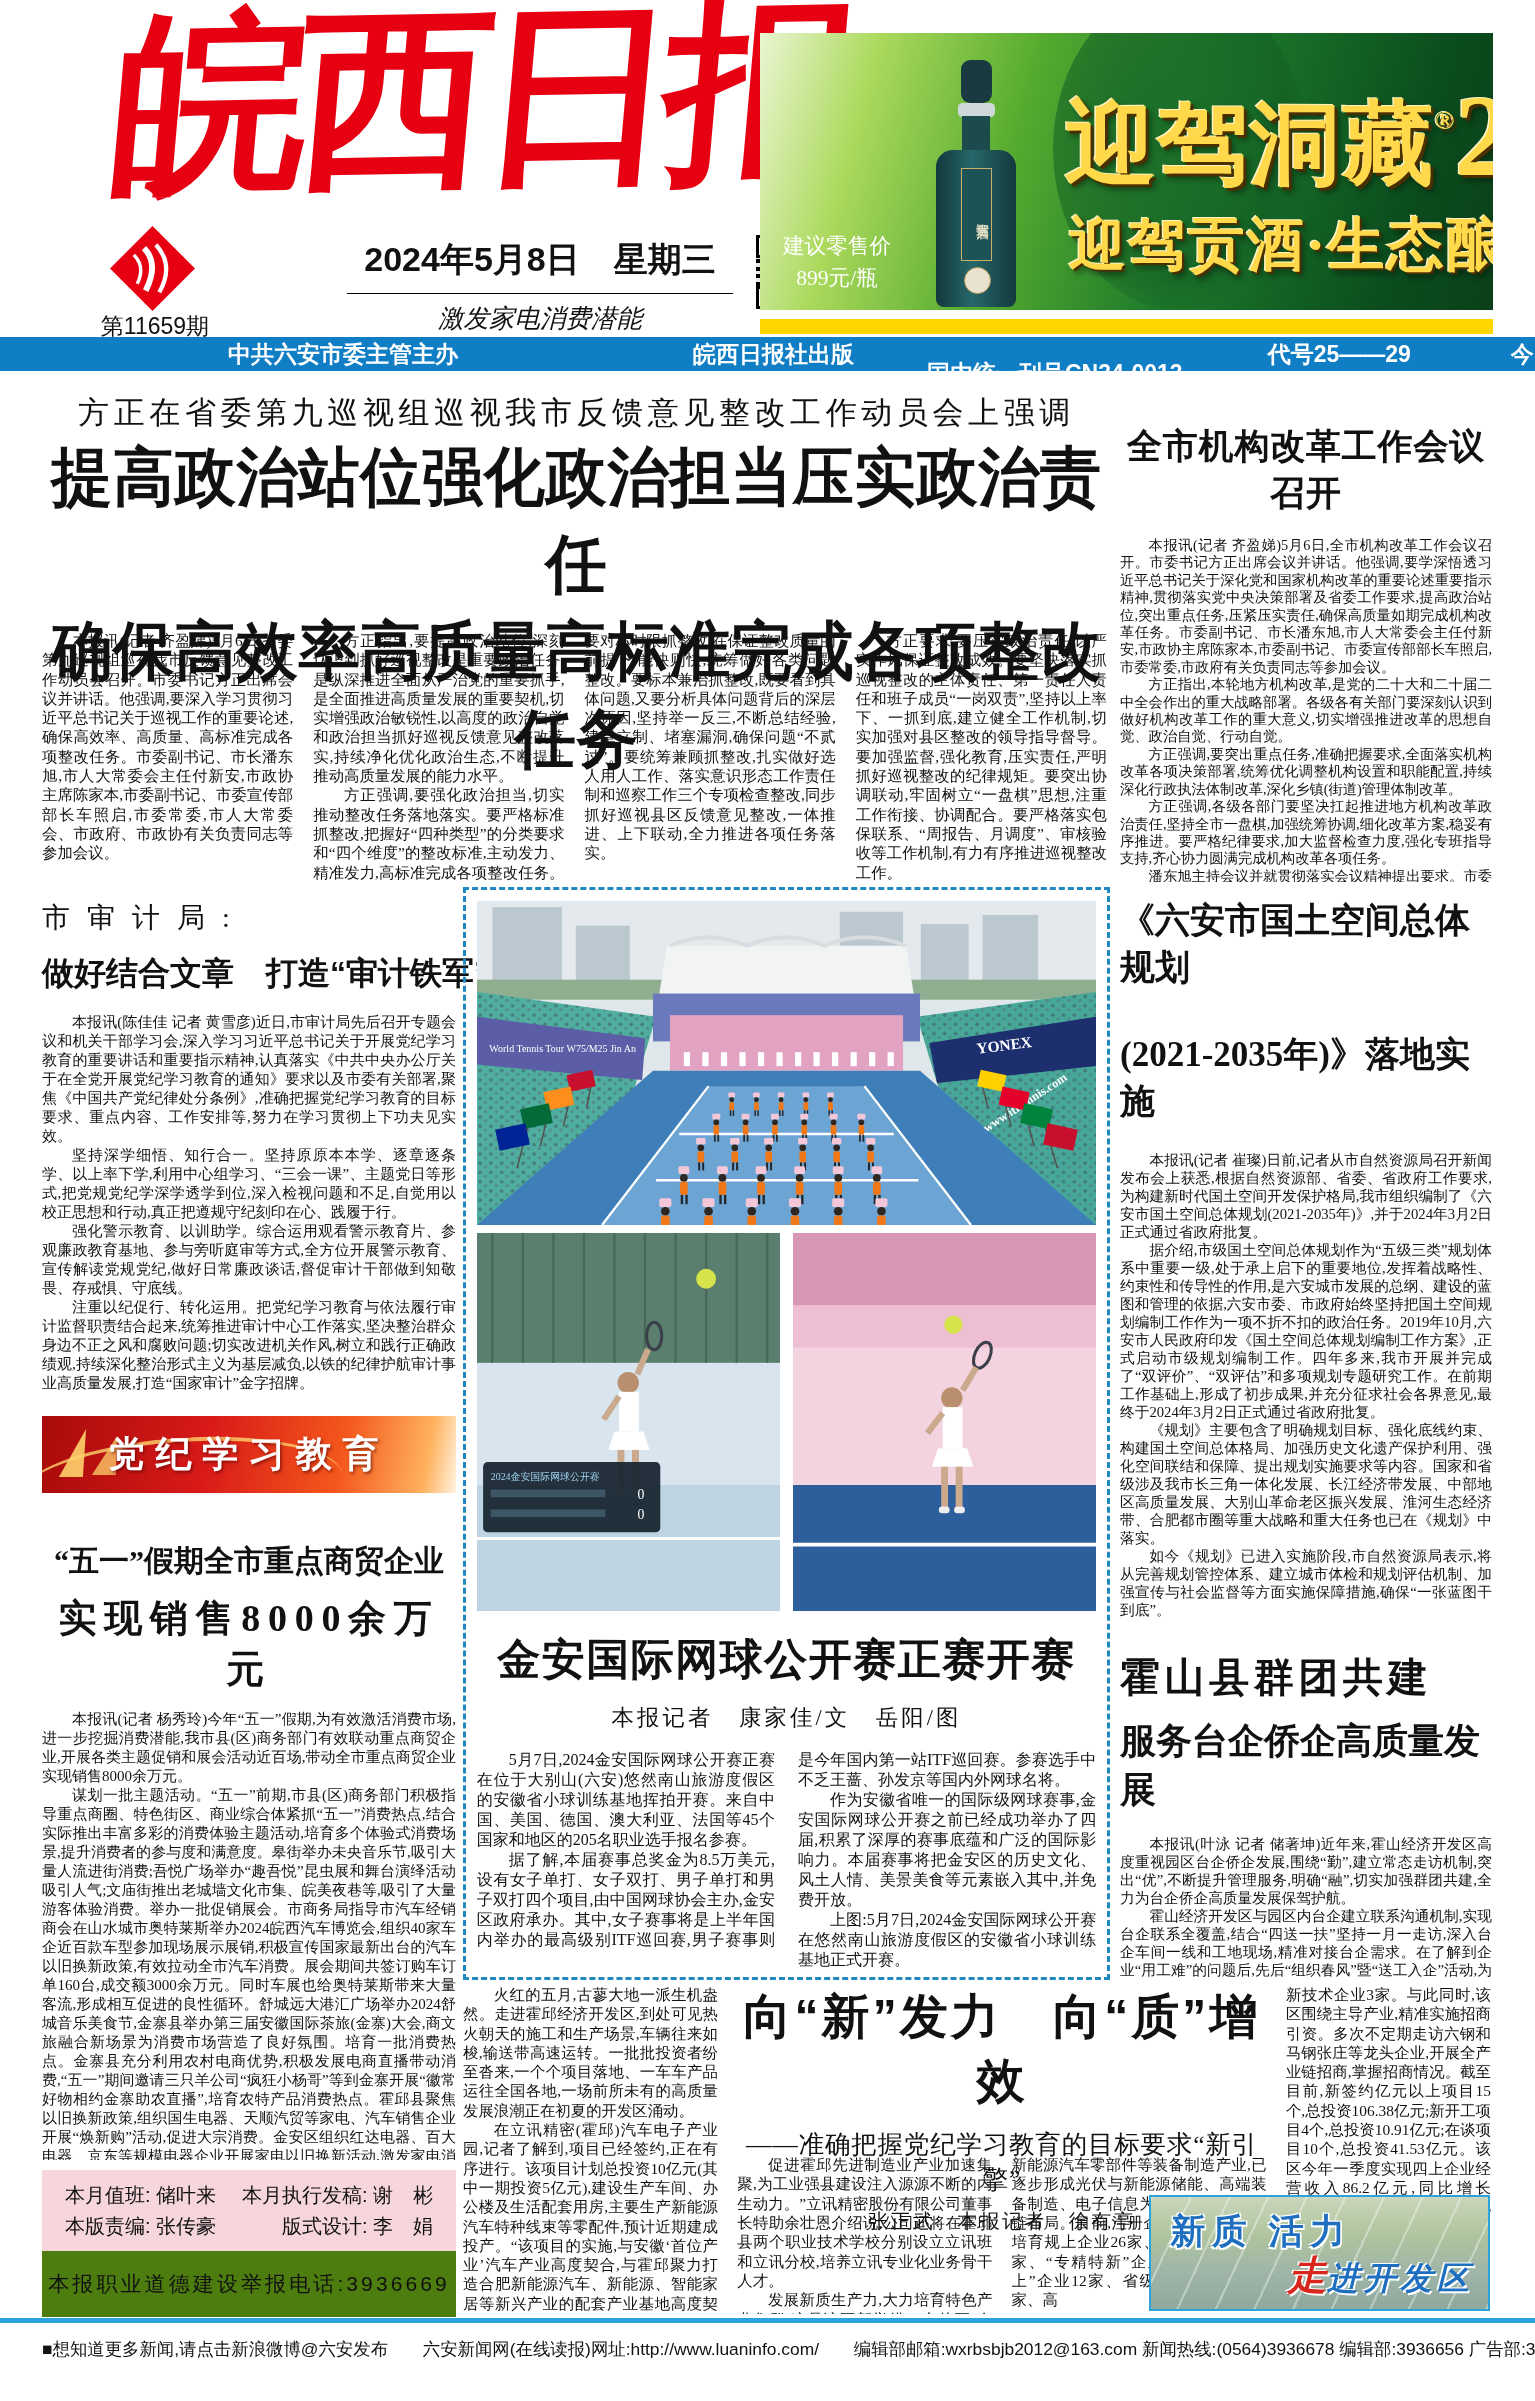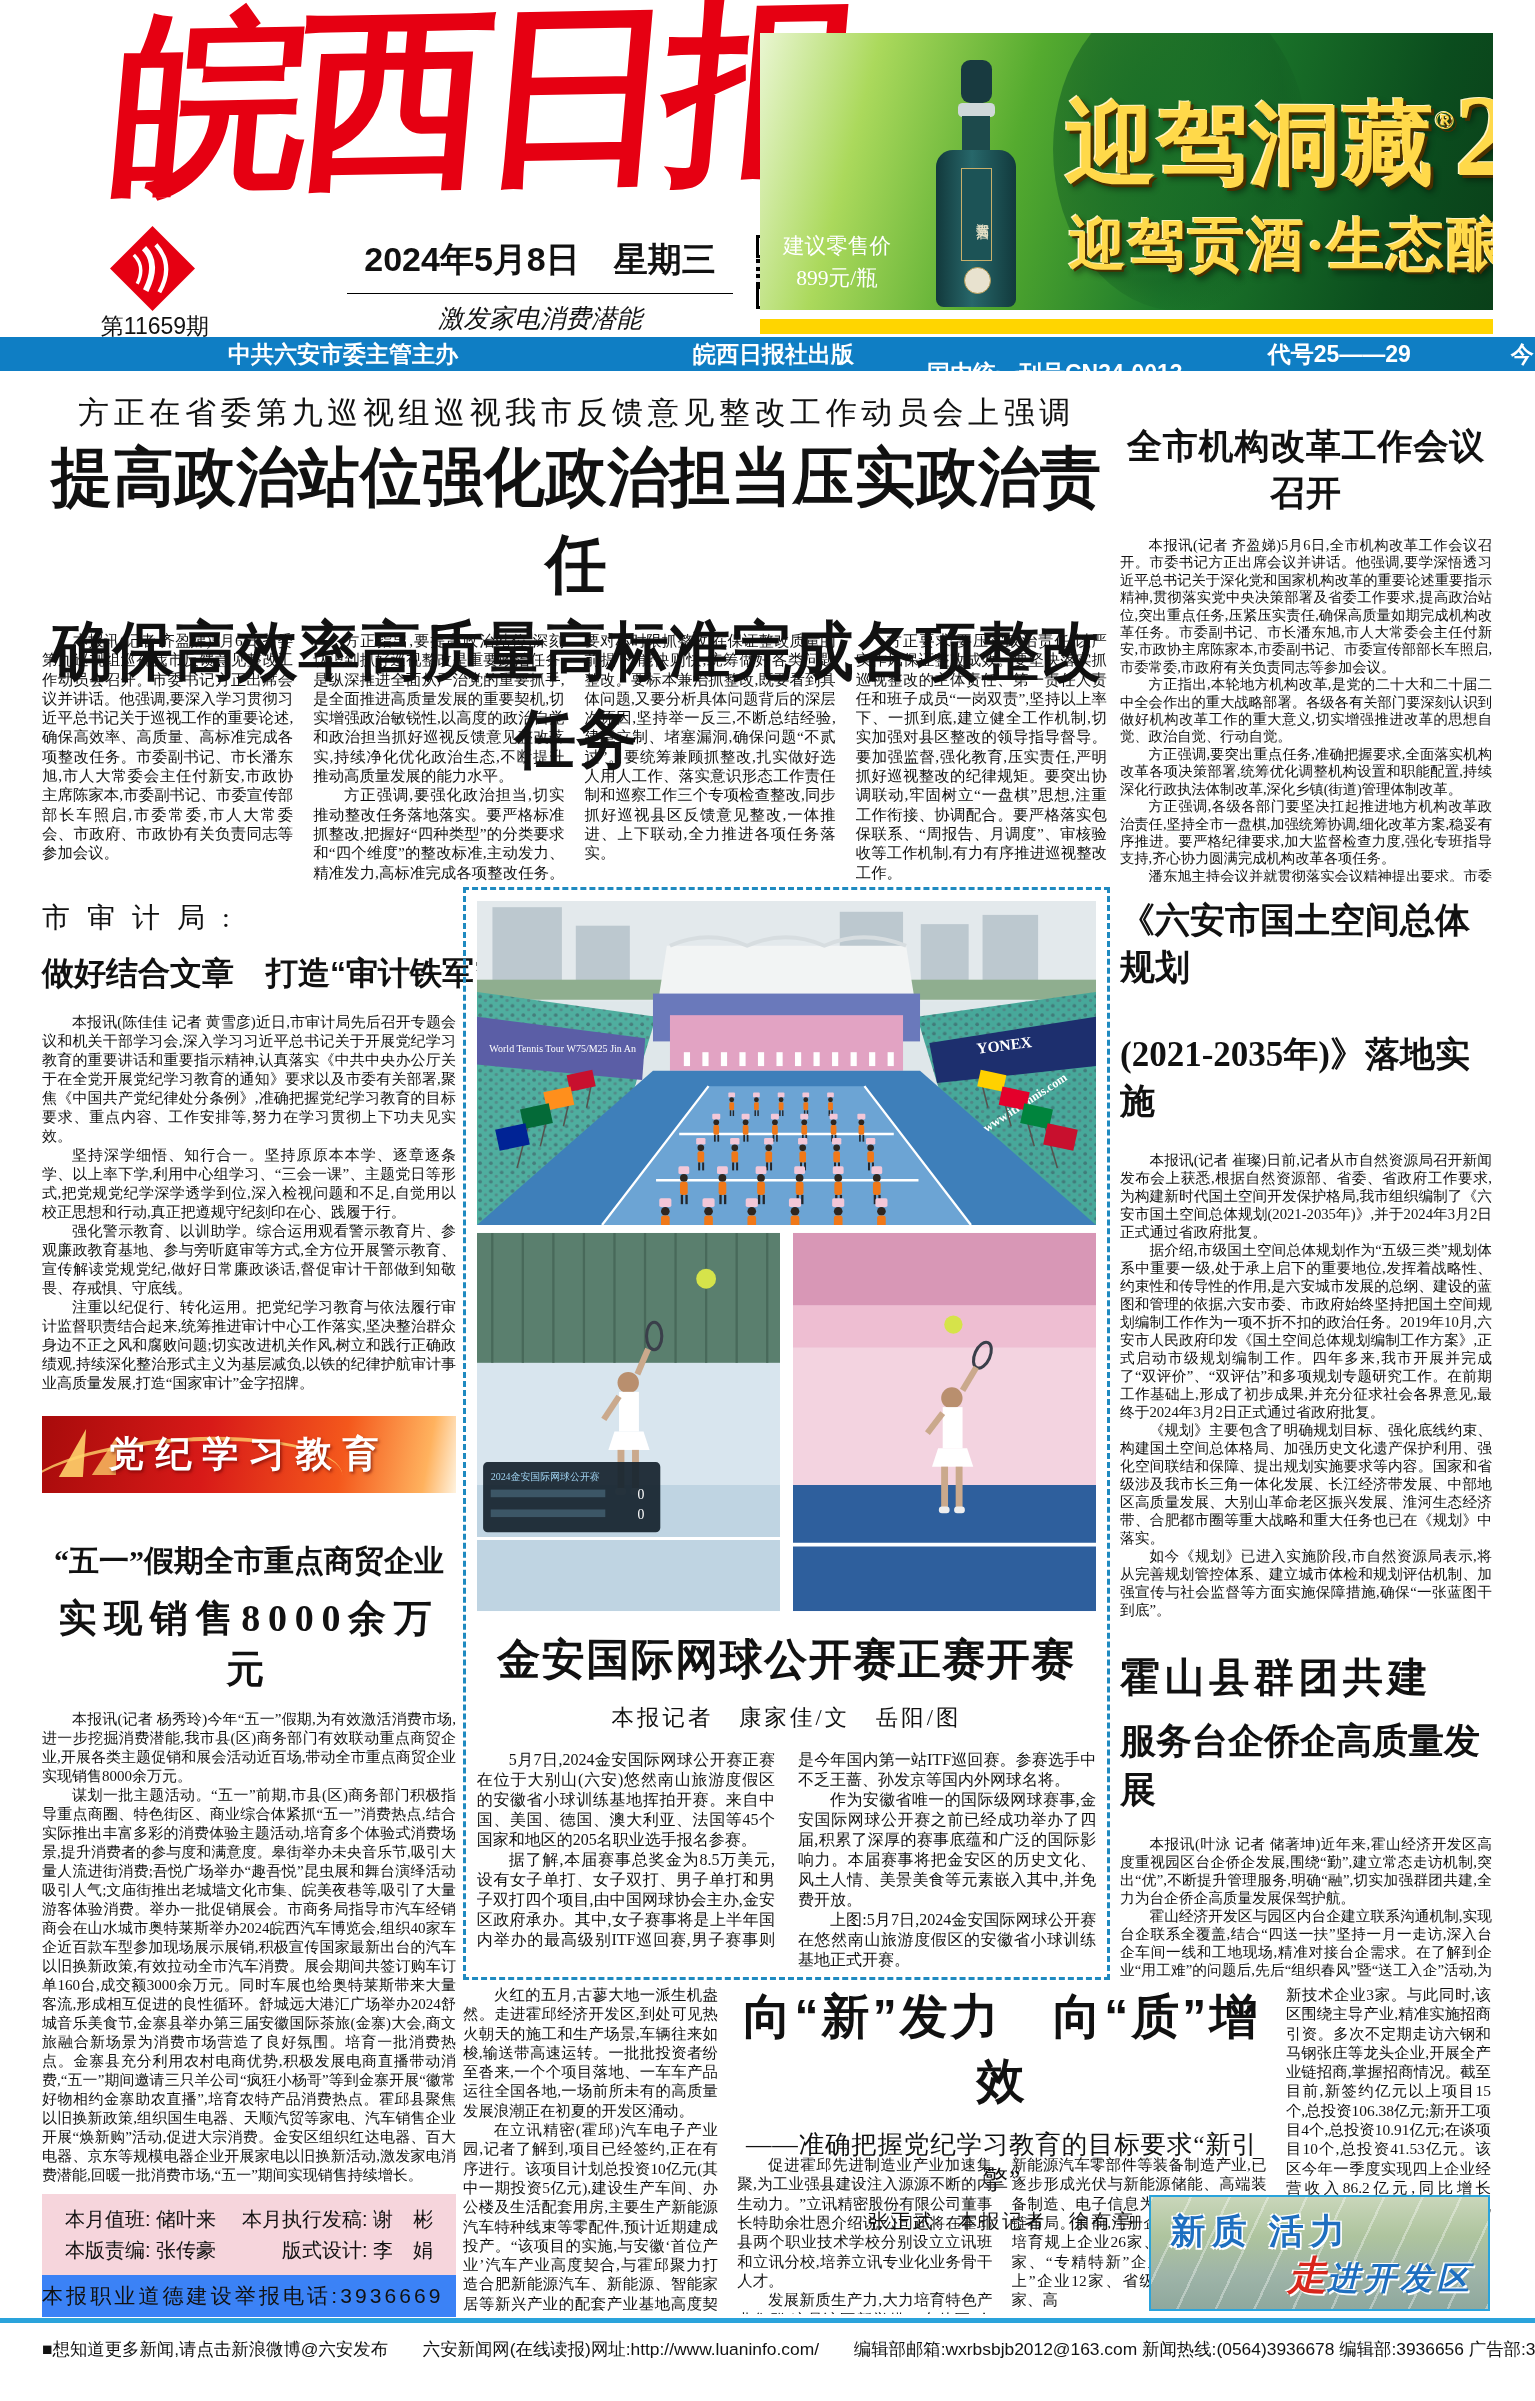--- a/index.html
+++ b/index.html
@@ -103,21 +103,21 @@
   .redbanner-text{position:relative;color:#fff;font-size:36px;font-weight:900;letter-spacing:10.8px;
       font-family:"Liberation Sans",sans-serif;text-shadow:1.5px 2.3px 3.1px rgba(90,0,0,.6);}
   .wuyi-title{margin:21.6px 0 15.4px;text-align:center;font-weight:900;
       font-family:"Liberation Serif",serif;}
   .wuyi-title .l1{font-size:30px;letter-spacing:0px;display:block;}
   .wuyi-title .l2{font-size:38px;letter-spacing:7.7px;display:block;margin-top:10.8px;}
   .wuyi-body{flex:1;overflow:hidden;font-size:15px;line-height:19px;text-align:justify;}
   .staffbox{margin-top:10.8px;background:#f6d5dc;padding:9.3px 23px;font-size:20px;line-height:31px;
       font-family:"Liberation Sans",sans-serif;}
   .staffbox .row{display:flex;justify-content:space-between;}
-  .ethicsbar{background:#3b82f6;text-align:left;font-size:21px;padding:7px 0;letter-spacing:3.1px;
+  .ethicsbar{background:#4d7c0f;text-align:center;font-size:21px;padding:19px 0;letter-spacing:3.1px;
       font-family:"Liberation Sans",sans-serif;}
 
   
   .tennis{position:absolute;left:463px;top:887px;width:647px;height:1093px;
       border:3.1px dashed #1f8ac0;padding:10.8px;overflow:hidden;}
   .tennis .photo-big{display:block;width:619px;height:324px;background:#dfe7ea;}
   .tennis .photo-row{display:flex;gap:13px;margin-top:6.2px;}
   .tennis .photo-row svg{display:block;}
   .tennis-title{margin-top:18.5px;text-align:center;font-size:43px;font-weight:900;
       font-family:"Liberation Sans",sans-serif;letter-spacing:1.5px;}

